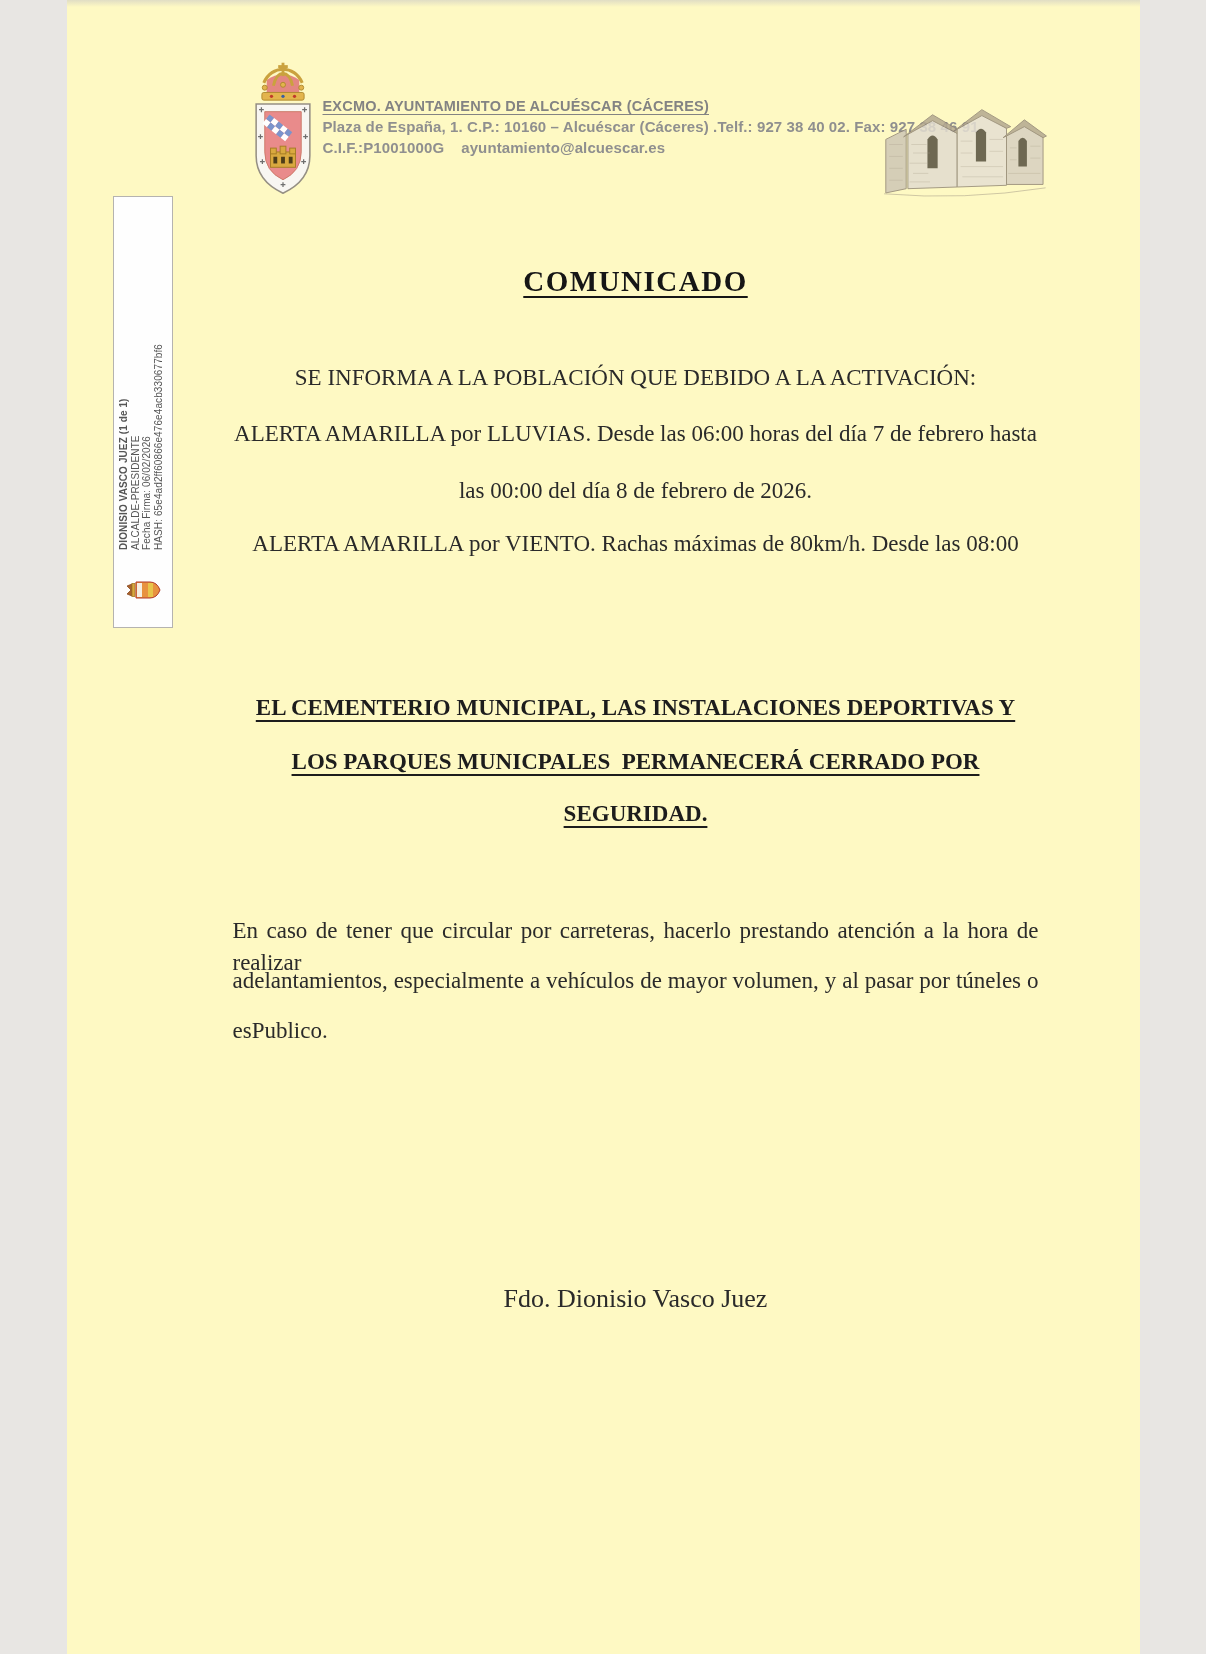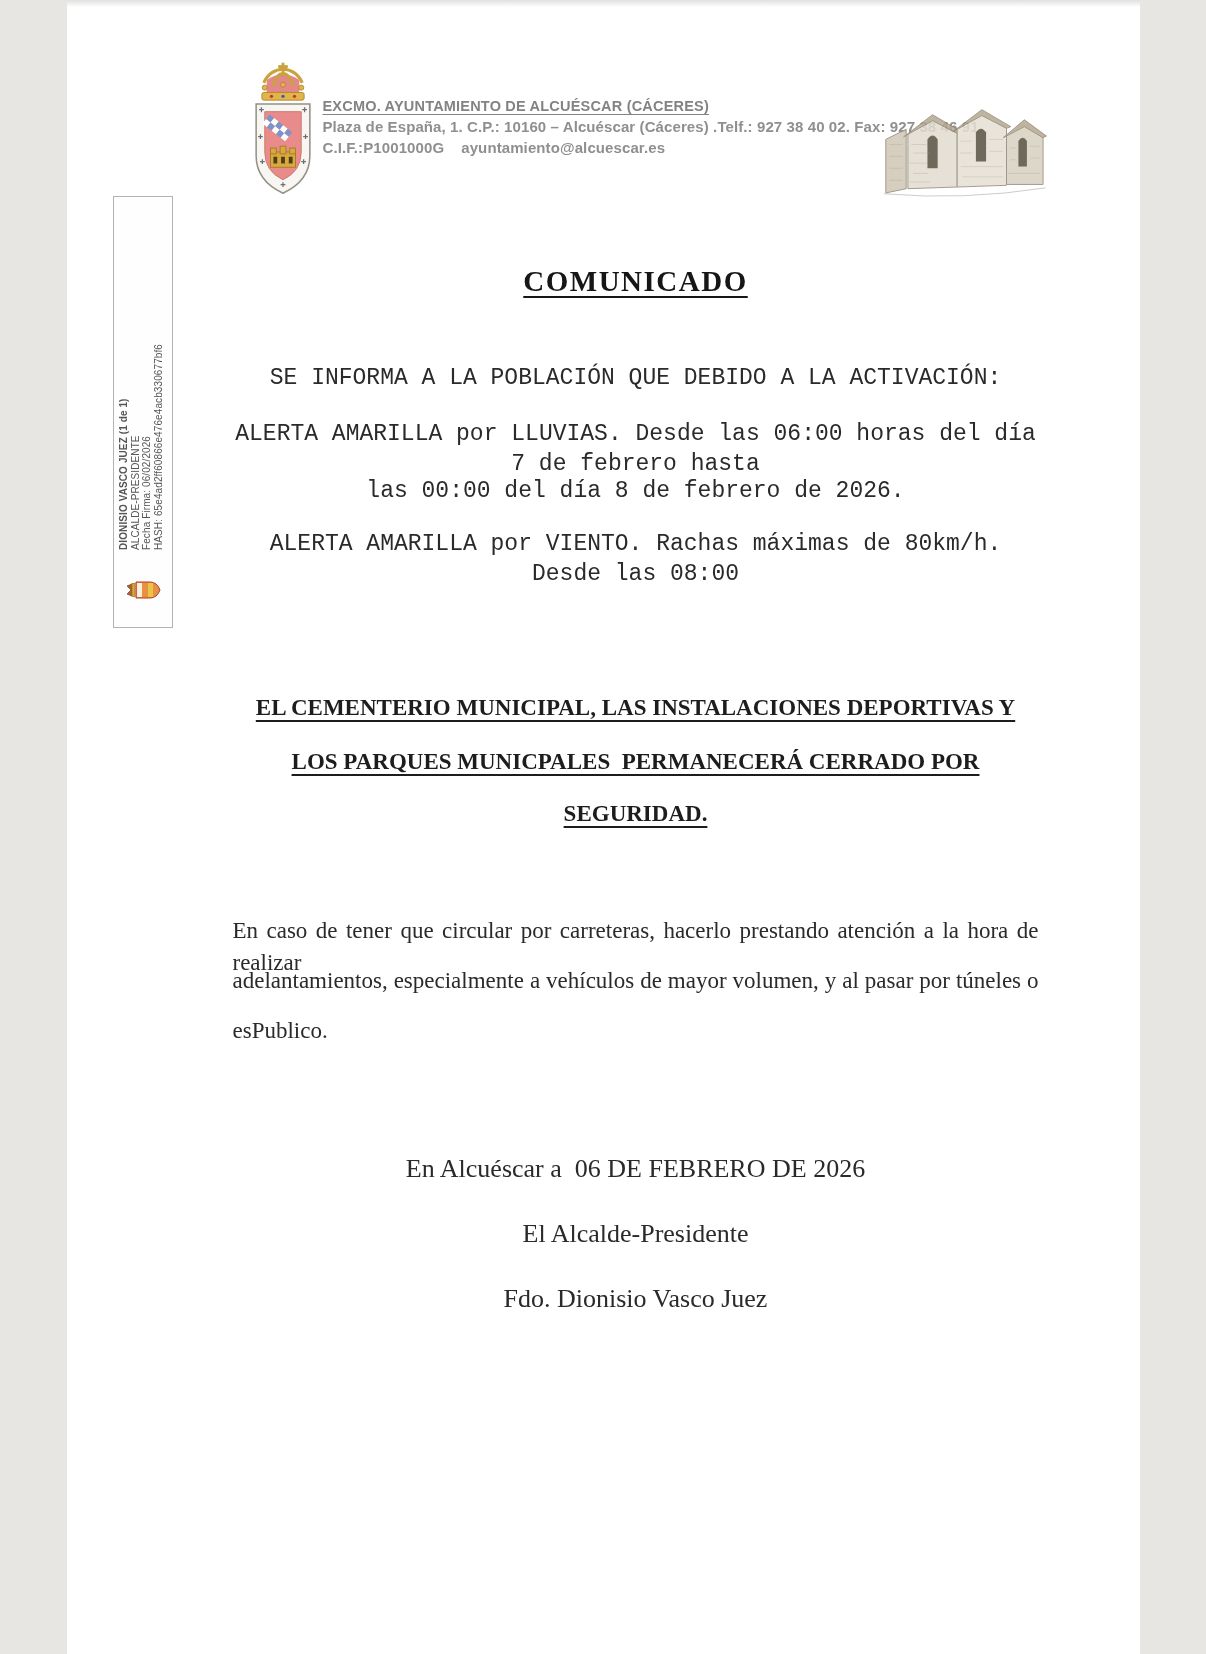--- a/index.html
+++ b/index.html
@@ -1,16 +1,16 @@
 <!DOCTYPE html>
 <html><head>
 <meta charset="utf-8">
 <style>
   html,body{margin:0;padding:0;background:#e8e6e3;}
-  .page{position:relative;width:1073px;height:1654px;background:#ffffff;margin:0 auto;overflow:hidden;
+  .page{position:relative;width:1073px;height:1654px;background:#fef9c3;margin:0 auto;overflow:hidden;
         font-family:"Liberation Serif",serif;color:#2a2a2a;}
   .scan-top{position:absolute;top:0;left:0;right:0;height:7px;
         background:linear-gradient(#c9c7c5,rgba(255,255,255,0));opacity:.55;}
   
   .crest{position:absolute;left:168px;top:56px;width:96px;height:142px;}
   .org-block{position:absolute;left:256px;top:98px;width:760px;
         font-family:"Liberation Sans",sans-serif;color:#8f8f8f;}
   .org-name{font-size:14.5px;font-weight:bold;color:#838383;text-decoration:underline;
         text-underline-offset:3px;letter-spacing:.2px;white-space:nowrap;}
   .org-line{font-size:15px;margin-top:4px;white-space:pre;letter-spacing:.1px;font-weight:bold;}
@@ -21,21 +21,21 @@
   .left-stamp-inner{position:absolute;left:46px;top:626px;width:430px;height:58px;
         transform:rotate(-90deg);transform-origin:0 0;}
   .stamp-emblem{position:absolute;left:24px;top:11px;width:24px;height:38px;}
   .stamp-text{position:absolute;left:76px;top:5px;font-family:"Liberation Sans",sans-serif;
         font-size:10px;line-height:11.5px;color:#555;letter-spacing:.1px;white-space:nowrap;}
   .stamp-text .b{font-weight:bold;}
   
   .bline{position:absolute;left:166px;width:806px;text-align:center;margin-top:8px;}
   .title{top:257px;font-size:29px;font-weight:bold;letter-spacing:1.5px;color:#161616;
         text-decoration:underline;text-underline-offset:5px;text-decoration-thickness:2px;}
-  .intro{font-size:23px;line-height:30px;font-family:Liberation Mono, monospace;}
+  .intro{font-size:23px;line-height:30px;}
   .closure{font-size:23px;font-weight:bold;color:#1d1d1d;text-decoration:underline;
         text-underline-offset:5px;text-decoration-thickness:2px;}
   .advice{font-size:23px;line-height:32px;text-align:justify;text-align-last:justify;}
   .advice.last{text-align:left;text-align-last:left;}
   .sig{font-size:26px;}
   .keep-sp{white-space:pre-wrap;}
   
   .right-stamp-inner{position:absolute;left:1100px;top:1490px;width:462px;height:48px;
         transform:rotate(-90deg);transform-origin:0 0;
         font-family:"Liberation Sans",sans-serif;font-size:10.5px;line-height:15px;
@@ -152,22 +152,20 @@
   <div class="bline intro" style="top:521px">ALERTA AMARILLA por VIENTO. Rachas máximas de 80km/h. Desde las 08:00</div>
 
   <div class="bline closure" style="top:687px">EL CEMENTERIO MUNICIPAL, LAS INSTALACIONES DEPORTIVAS Y</div>
   <div class="bline closure" style="top:793px">SEGURIDAD.</div>
   <div class="bline closure keep-sp" style="top:741px">LOS PARQUES MUNICPALES  PERMANECERÁ CERRADO POR</div>
 
   <div class="bline advice" style="top:907px">En caso de tener que circular por carreteras, hacerlo prestando atención a la hora de realizar</div>
   <div class="bline advice" style="top:957px">adelantamientos, especialmente a vehículos de mayor volumen, y al pasar por túneles o</div>
   <div class="bline advice last" style="top:1007px">esPublico.</div>
 
-  <div class="bline sig keep-sp" style="top:1146px">En Alcuéscar a  06 DE FEBRERO DE 2026</div>
-  <div class="bline sig" style="top:1211px">El Alcalde-Presidente</div>
   <div class="bline sig" style="top:1276px">Fdo. Dionisio Vasco Juez</div>
 
   <div class="right-stamp-inner">
     <div>Cód. Validación: 6HPJ2A65J2LLZ6FWMN3M3MCD3</div>
     <div>Verificación: https://alcuescar.sedelectronica.es/</div>
     <div>Documento firmado electrónicamente desde la plataforma esPublico Gestiona | Página 1 de 1</div>
   </div>
 
   <svg id="qr" class="qr" viewBox="0 0 21 21" shape-rendering="crispEdges">
       <rect x="0" y="0" width="21" height="21" fill="#ffffff"></rect>

